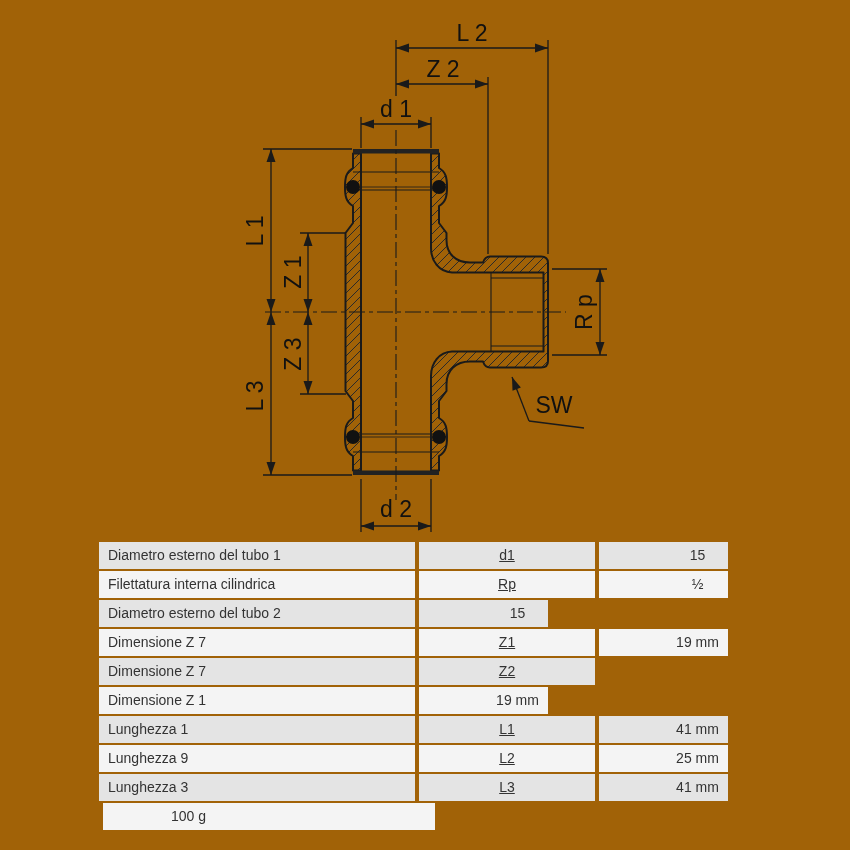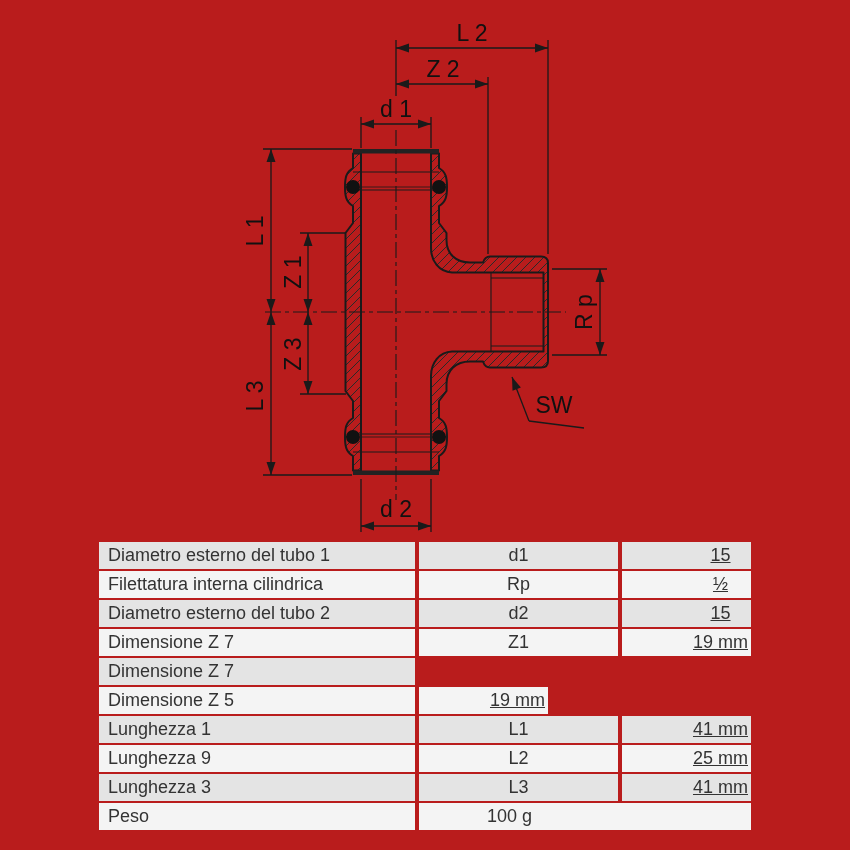--- a/index.html
+++ b/index.html
@@ -1,31 +1,31 @@
 <!DOCTYPE html>
 <html><head>
 <meta charset="utf-8">
 <style>
   html,body{margin:0;padding:0;background:#ffffff;}
   body{width:850px;height:850px;position:relative;font-family:"Liberation Sans",sans-serif;}
-  .stage{position:absolute;left:0;top:0;width:850px;height:850px;background:#b91c1c;}
+  .stage{position:absolute;left:0;top:0;width:850px;height:850px;background:#a16207;}
   
   .drawing{position:absolute;left:0;top:0;width:850px;height:540px;}
   .dim-label{font-family:"Liberation Sans",sans-serif;font-size:23px;fill:#111;
              text-anchor:middle;dominant-baseline:central;}
   .sw-label{font-family:"Liberation Sans",sans-serif;font-size:23px;fill:#111;
             text-anchor:middle;dominant-baseline:central;}
   
   .spec-table{position:absolute;left:99px;top:542px;width:652px;}
   .trow{display:flex;margin-bottom:2px;height:27px;line-height:27px;
-        font-size:18px;color:#333;}
+        font-size:14px;color:#333;}
   .trow .cell{height:27px;}
   .c1{width:316px;padding-left:9px;box-sizing:border-box;text-align:left;}
-  .c2{width:199px;margin-left:4px;text-align:center;}
-  .c3{width:129px;margin-left:4px;text-align:center;padding-left:68px;box-sizing:content-box;text-decoration:underline;}
+  .c2{width:176px;margin-left:4px;text-align:center;text-decoration:underline;}
+  .c3{width:129px;margin-left:4px;text-align:center;padding-left:68px;box-sizing:content-box;}
   .c3{width:61px;}
   .cmerged{width:264px;margin-left:4px;padding-left:68px;text-align:left;}
   .trow:nth-child(odd) .cell{background:#e4e4e4;}
   .trow:nth-child(even) .cell{background:#f4f4f4;}
 </style>
 </head>
 <body>
 
 <div class="stage">
 
@@ -162,49 +162,48 @@
       <div class="cell c2">d1</div>
       <div class="cell c3">15</div>
     </div>
     <div class="trow">
       <div class="cell c1">Filettatura interna cilindrica</div>
       <div class="cell c2">Rp</div>
       <div class="cell c3">½</div>
     </div>
     <div class="trow">
       <div class="cell c1">Diametro esterno del tubo 2</div>
-      <div class="cell c2">d2</div>
       <div class="cell c3">15</div>
     </div>
     <div class="trow">
       <div class="cell c1">Dimensione Z 7</div>
       <div class="cell c2">Z1</div>
       <div class="cell c3">19 mm</div>
     </div>
     <div class="trow">
       <div class="cell c1">Dimensione Z 7</div>
-    </div>
-    <div class="trow">
-      <div class="cell c1">Dimensione Z 5</div>
+      <div class="cell c2">Z2</div>
+    </div>
+    <div class="trow">
+      <div class="cell c1">Dimensione Z 1</div>
       <div class="cell c3">19 mm</div>
     </div>
     <div class="trow">
       <div class="cell c1">Lunghezza 1</div>
       <div class="cell c2">L1</div>
       <div class="cell c3">41 mm</div>
     </div>
     <div class="trow">
       <div class="cell c1">Lunghezza 9</div>
       <div class="cell c2">L2</div>
       <div class="cell c3">25 mm</div>
     </div>
     <div class="trow">
       <div class="cell c1">Lunghezza 3</div>
       <div class="cell c2">L3</div>
       <div class="cell c3">41 mm</div>
     </div>
     <div class="trow">
-      <div class="cell c1">Peso</div>
       <div class="cell cmerged">100 g</div>
     </div>
   </div>
 
 </div>
 
 </body></html>

